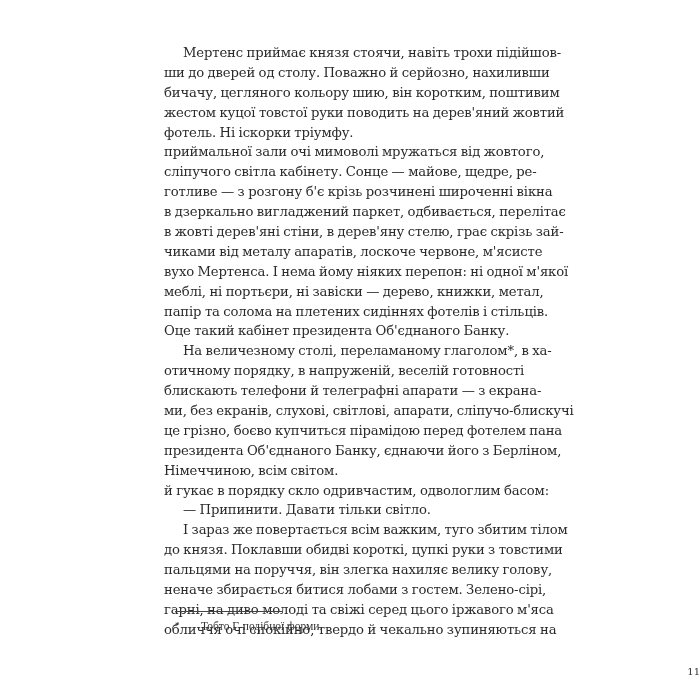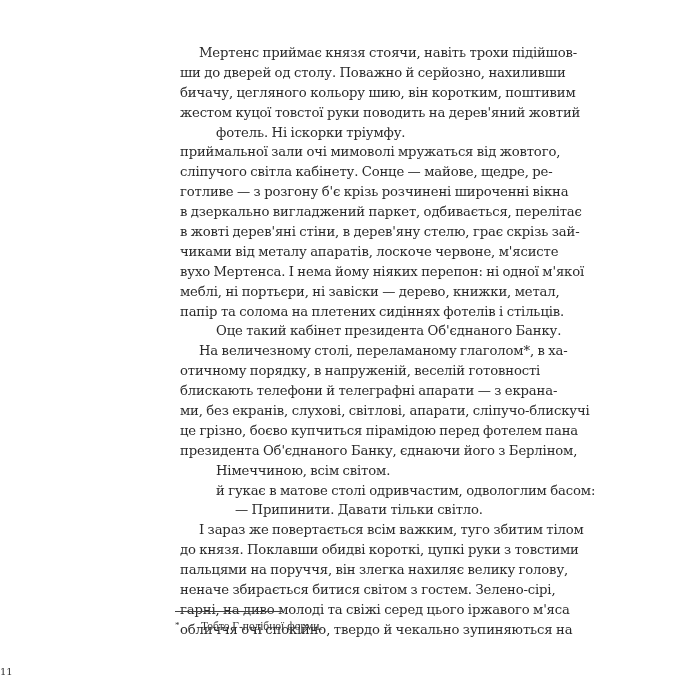--- a/index.html
+++ b/index.html
@@ -1,38 +1,38 @@
 <!DOCTYPE html>
 <html><head>
   <meta charset="utf-8">
   <style>
     html, body { margin: 0; padding: 0; background: #ffffff; }
     body { width: 700px; height: 700px; position: relative; overflow: hidden; }
     .page { position: absolute; left: 0; top: 0; width: 700px; height: 700px; background: #fff; }
-    .text-block { position: absolute; left: 180px; top: 43px; width: 337px; }
+    .text-block { position: absolute; left: 164px; top: 43px; width: 337px; }
     .line {
       font-family: "DejaVu Serif", "Liberation Serif", serif;
       font-size: 13.2px;
       line-height: 19.9px;
       height: 19.9px;
       color: #2a2a2a;
       text-align: justify;
       text-align-last: justify;
       white-space: nowrap;
       overflow: visible;
       letter-spacing: -0.15px;
       word-spacing: -0.5px;
     }
     .line.indent { padding-left: 19px; }
-    .line.last { text-align-last: left; margin-left: 36px; }
+    .line.last { text-align-last: left; }
     .footnote-rule { position: absolute; left: 175px; top: 611px; width: 108px; height: 1px; background: #444; }
     .footnote { position: absolute; left: 175px; top: 620px; width: 337px;
       font-family: "Liberation Serif", "DejaVu Serif", serif; font-size: 11.5px; color: #333; }
     .footnote .mark { display: inline-block; width: 26px; font-size: 9px; vertical-align: top; }
-    .page-number { position: absolute; left: 0; width: 700px; top: 666px; text-align: left;
+    .page-number { position: absolute; left: 0; width: 700px; top: 666px; text-align: right;
       font-family: "DejaVu Serif", serif; font-size: 10px; color: #333; }
   </style>
 </head>
 <body>
 
 <div class="page">
   <div class="text-block" id="text-block">
       <div class="line indent">Мертенс приймає князя стоячи, навіть трохи підійшов-</div>
       <div class="line">ши до дверей од столу. Поважно й серйозно, нахиливши</div>
       <div class="line">бичачу, цегляного кольору шию, він коротким, поштивим</div>
@@ -48,26 +48,26 @@
       <div class="line">меблі, ні портьєри, ні завіски — дерево, книжки, метал,</div>
       <div class="line">папір та солома на плетених сидіннях фотелів і стільців.</div>
       <div class="line last">Оце такий кабінет президента Об'єднаного Банку.</div>
       <div class="line indent">На величезному столі, переламаному глаголом*, в ха-</div>
       <div class="line">отичному порядку, в напруженій, веселій готовності</div>
       <div class="line">блискають телефони й телеграфні апарати — з екрана-</div>
       <div class="line">ми, без екранів, слухові, світлові, апарати, сліпучо-блискучі</div>
       <div class="line">це грізно, боєво купчиться пірамідою перед фотелем пана</div>
       <div class="line">президента Об'єднаного Банку, єднаючи його з Берліном,</div>
       <div class="line last">Німеччиною, всім світом.</div>
-      <div class="line last">й гукає в матове столі одривчастим, одвологлим басом:</div>
+      <div class="line last">й гукає в порядку скло одривчастим, одвологлим басом:</div>
       <div class="line indent last">— Припинити. Давати тільки світло.</div>
       <div class="line indent">І зараз же повертається всім важким, туго збитим тілом</div>
       <div class="line">до князя. Поклавши обидві короткі, цупкі руки з товстими</div>
       <div class="line">пальцями на поруччя, він злегка нахиляє велику голову,</div>
-      <div class="line">неначе збирається битися світом з гостем. Зелено-сірі,</div>
+      <div class="line">неначе збирається битися лобами з гостем. Зелено-сірі,</div>
       <div class="line">гарні, на диво молоді та свіжі серед цього іржавого м'яса</div>
       <div class="line">обличчя очі спокійно, твердо й чекально зупиняються на</div>
     </div>
   <div class="footnote-rule"></div>
   <div class="footnote">
     <span class="mark">*</span><span>Тобто Г-подібної форми.</span>
   </div>
   <div class="page-number">11</div>
 </div>
 

